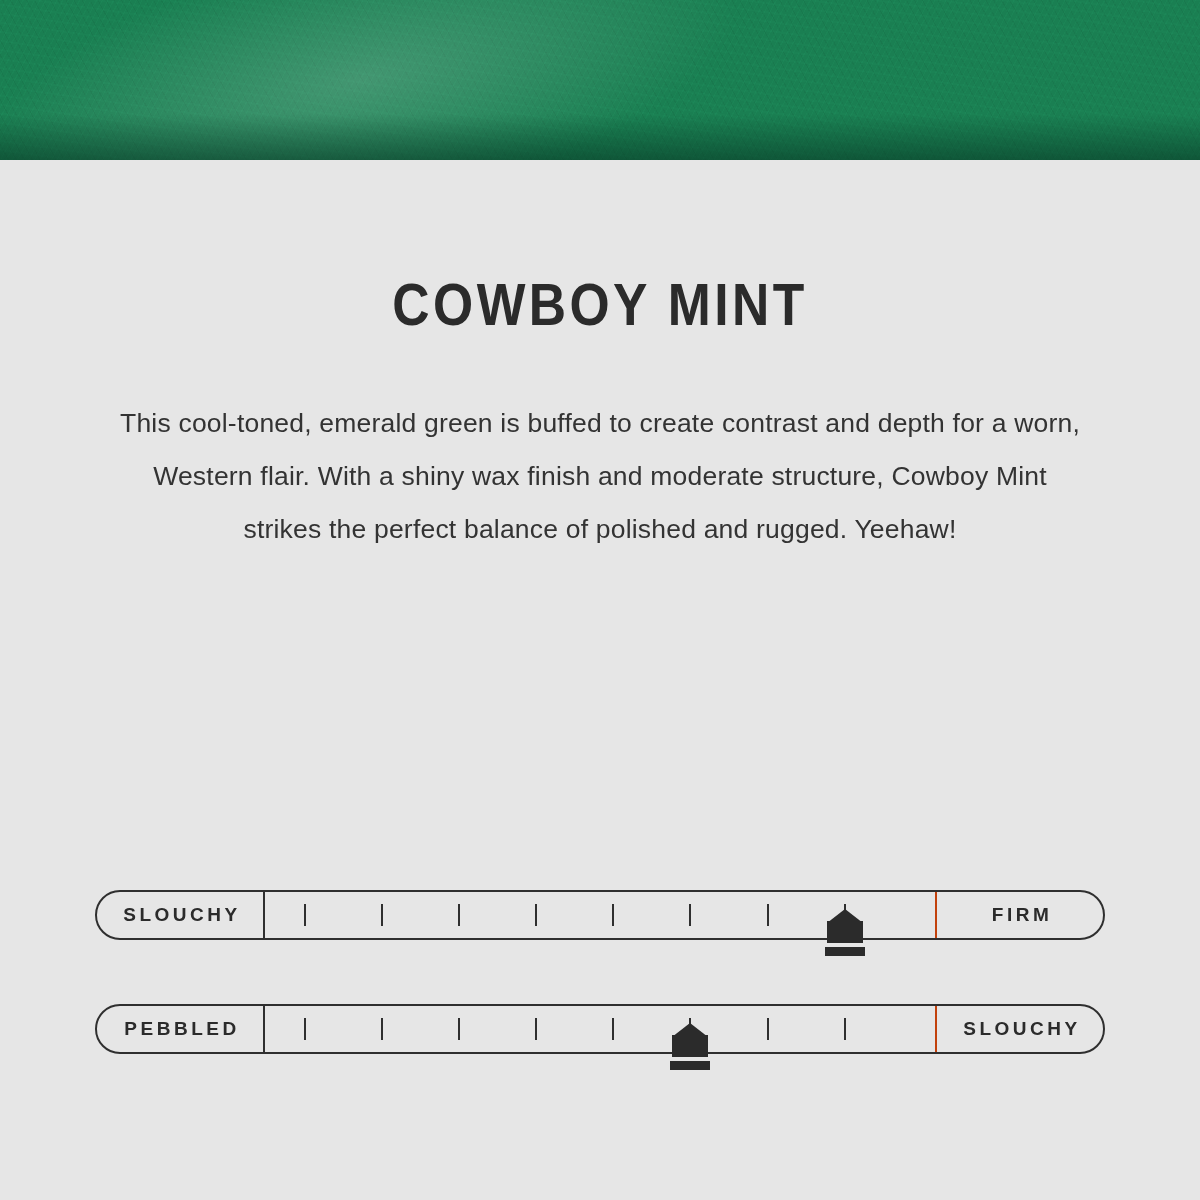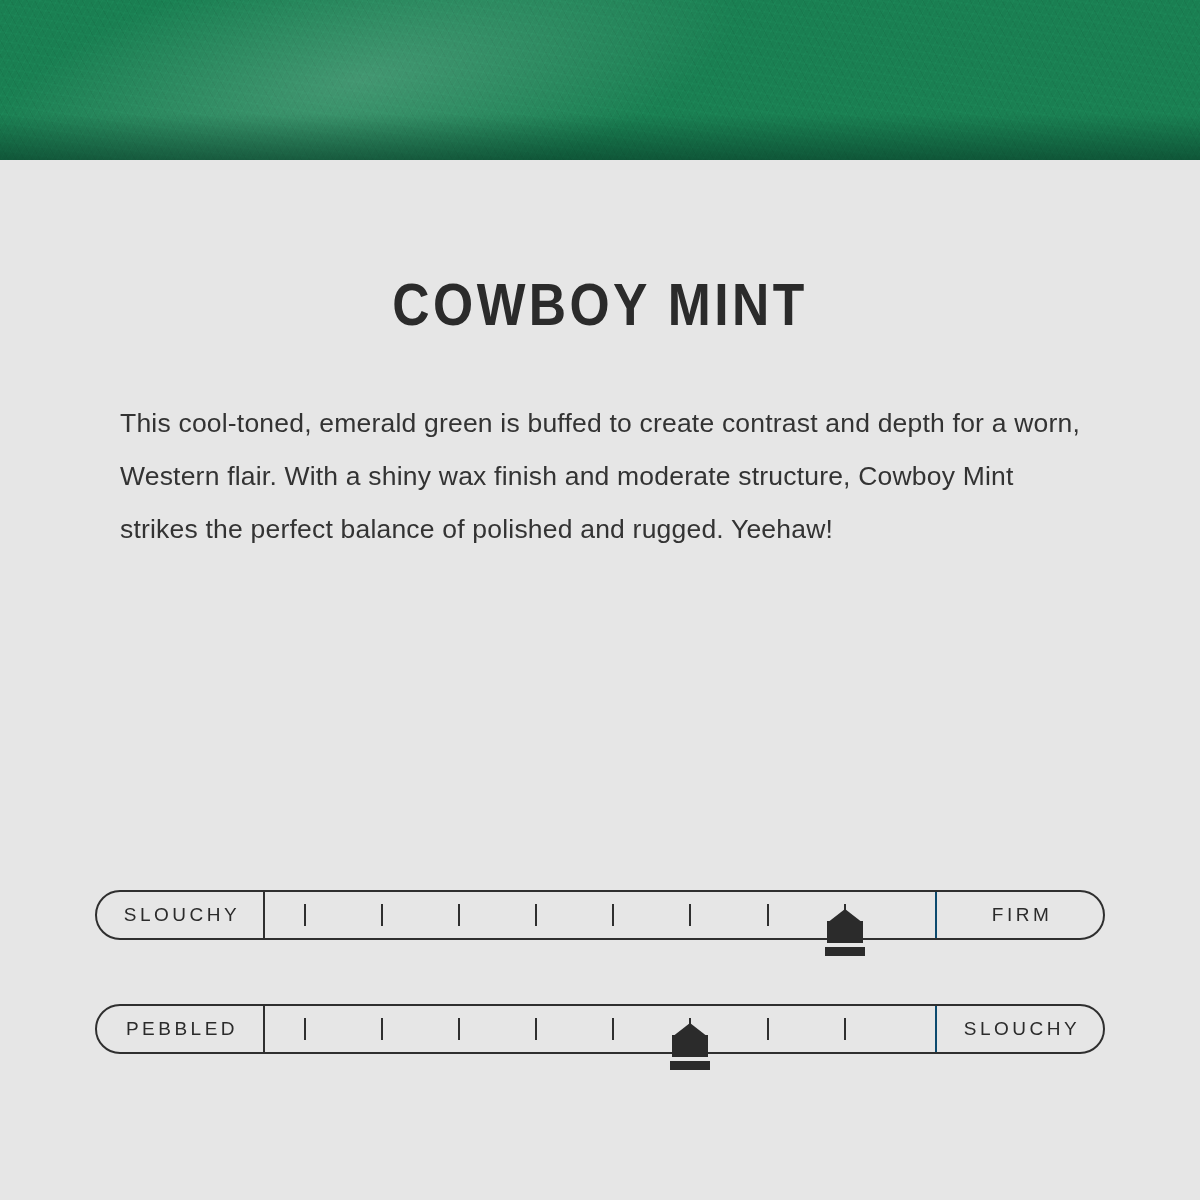--- a/index.html
+++ b/index.html
@@ -79,20 +79,21 @@
     font-size: 60px;
     letter-spacing: 4px;
     font-weight: 700;
     color: #2b2b2b;
     transform: scaleX(0.86);
   }
 
   .desc {
     margin: 0;
     padding-top: 58px;
+    text-align: center;
     font-size: 26.5px;
     line-height: 2.0;
     color: #333333;
     letter-spacing: 0.2px;
     max-width: 960px;
     margin-left: auto;
     margin-right: auto;
     font-weight: 400;
   }
 
@@ -120,32 +121,32 @@
     display: flex;
     align-items: stretch;
   }
 
   .scale-label {
     display: flex;
     align-items: center;
     justify-content: center;
     font-size: 19px;
     letter-spacing: 3.5px;
-    font-weight: 400;
+    font-weight: 700;
     color: #2b2b2b;
     padding: 0 22px 0 26px;
     box-sizing: border-box;
     white-space: nowrap;
   }
   .scale-label.left {
     border-right: 2px solid #2f2f2f;
     min-width: 168px;
   }
   .scale-label.right {
-    border-left: 2px solid #0c4a6e;
+    border-left: 2px solid #c2410c;
     min-width: 168px;
   }
 
   .scale-middle {
     position: relative;
     flex: 1;
   }
   .ticks {
     position: absolute;
     inset: 0;

